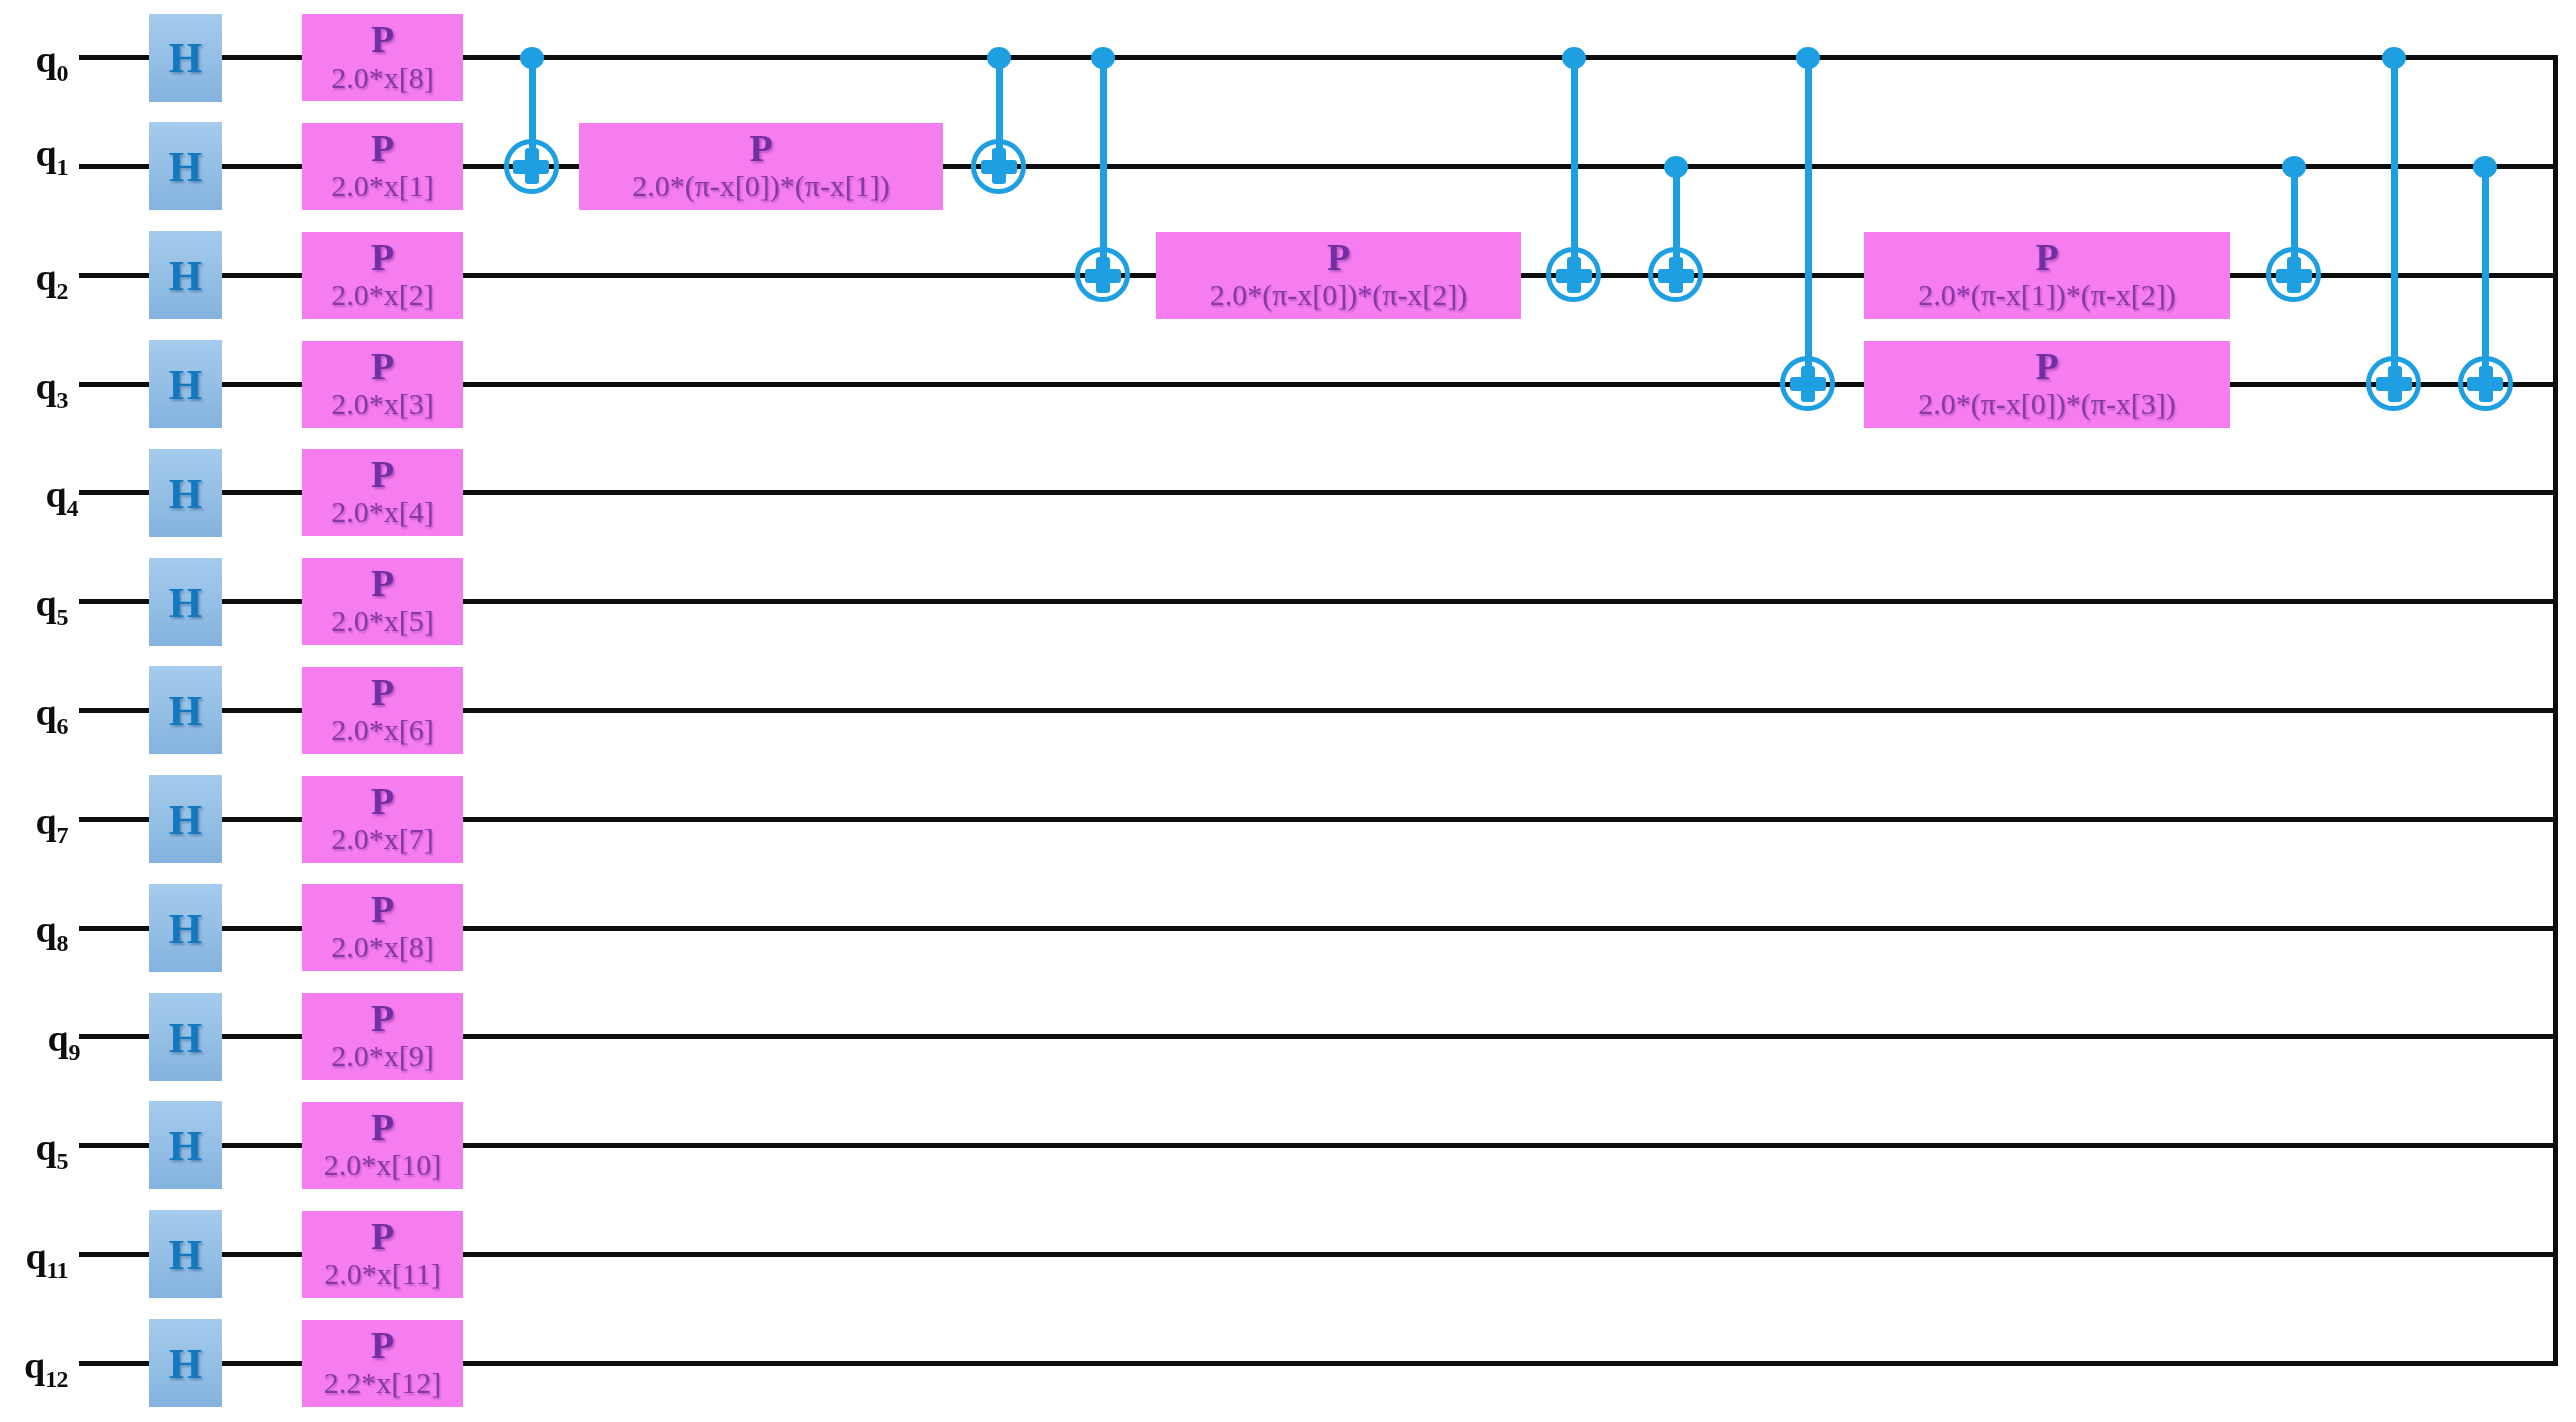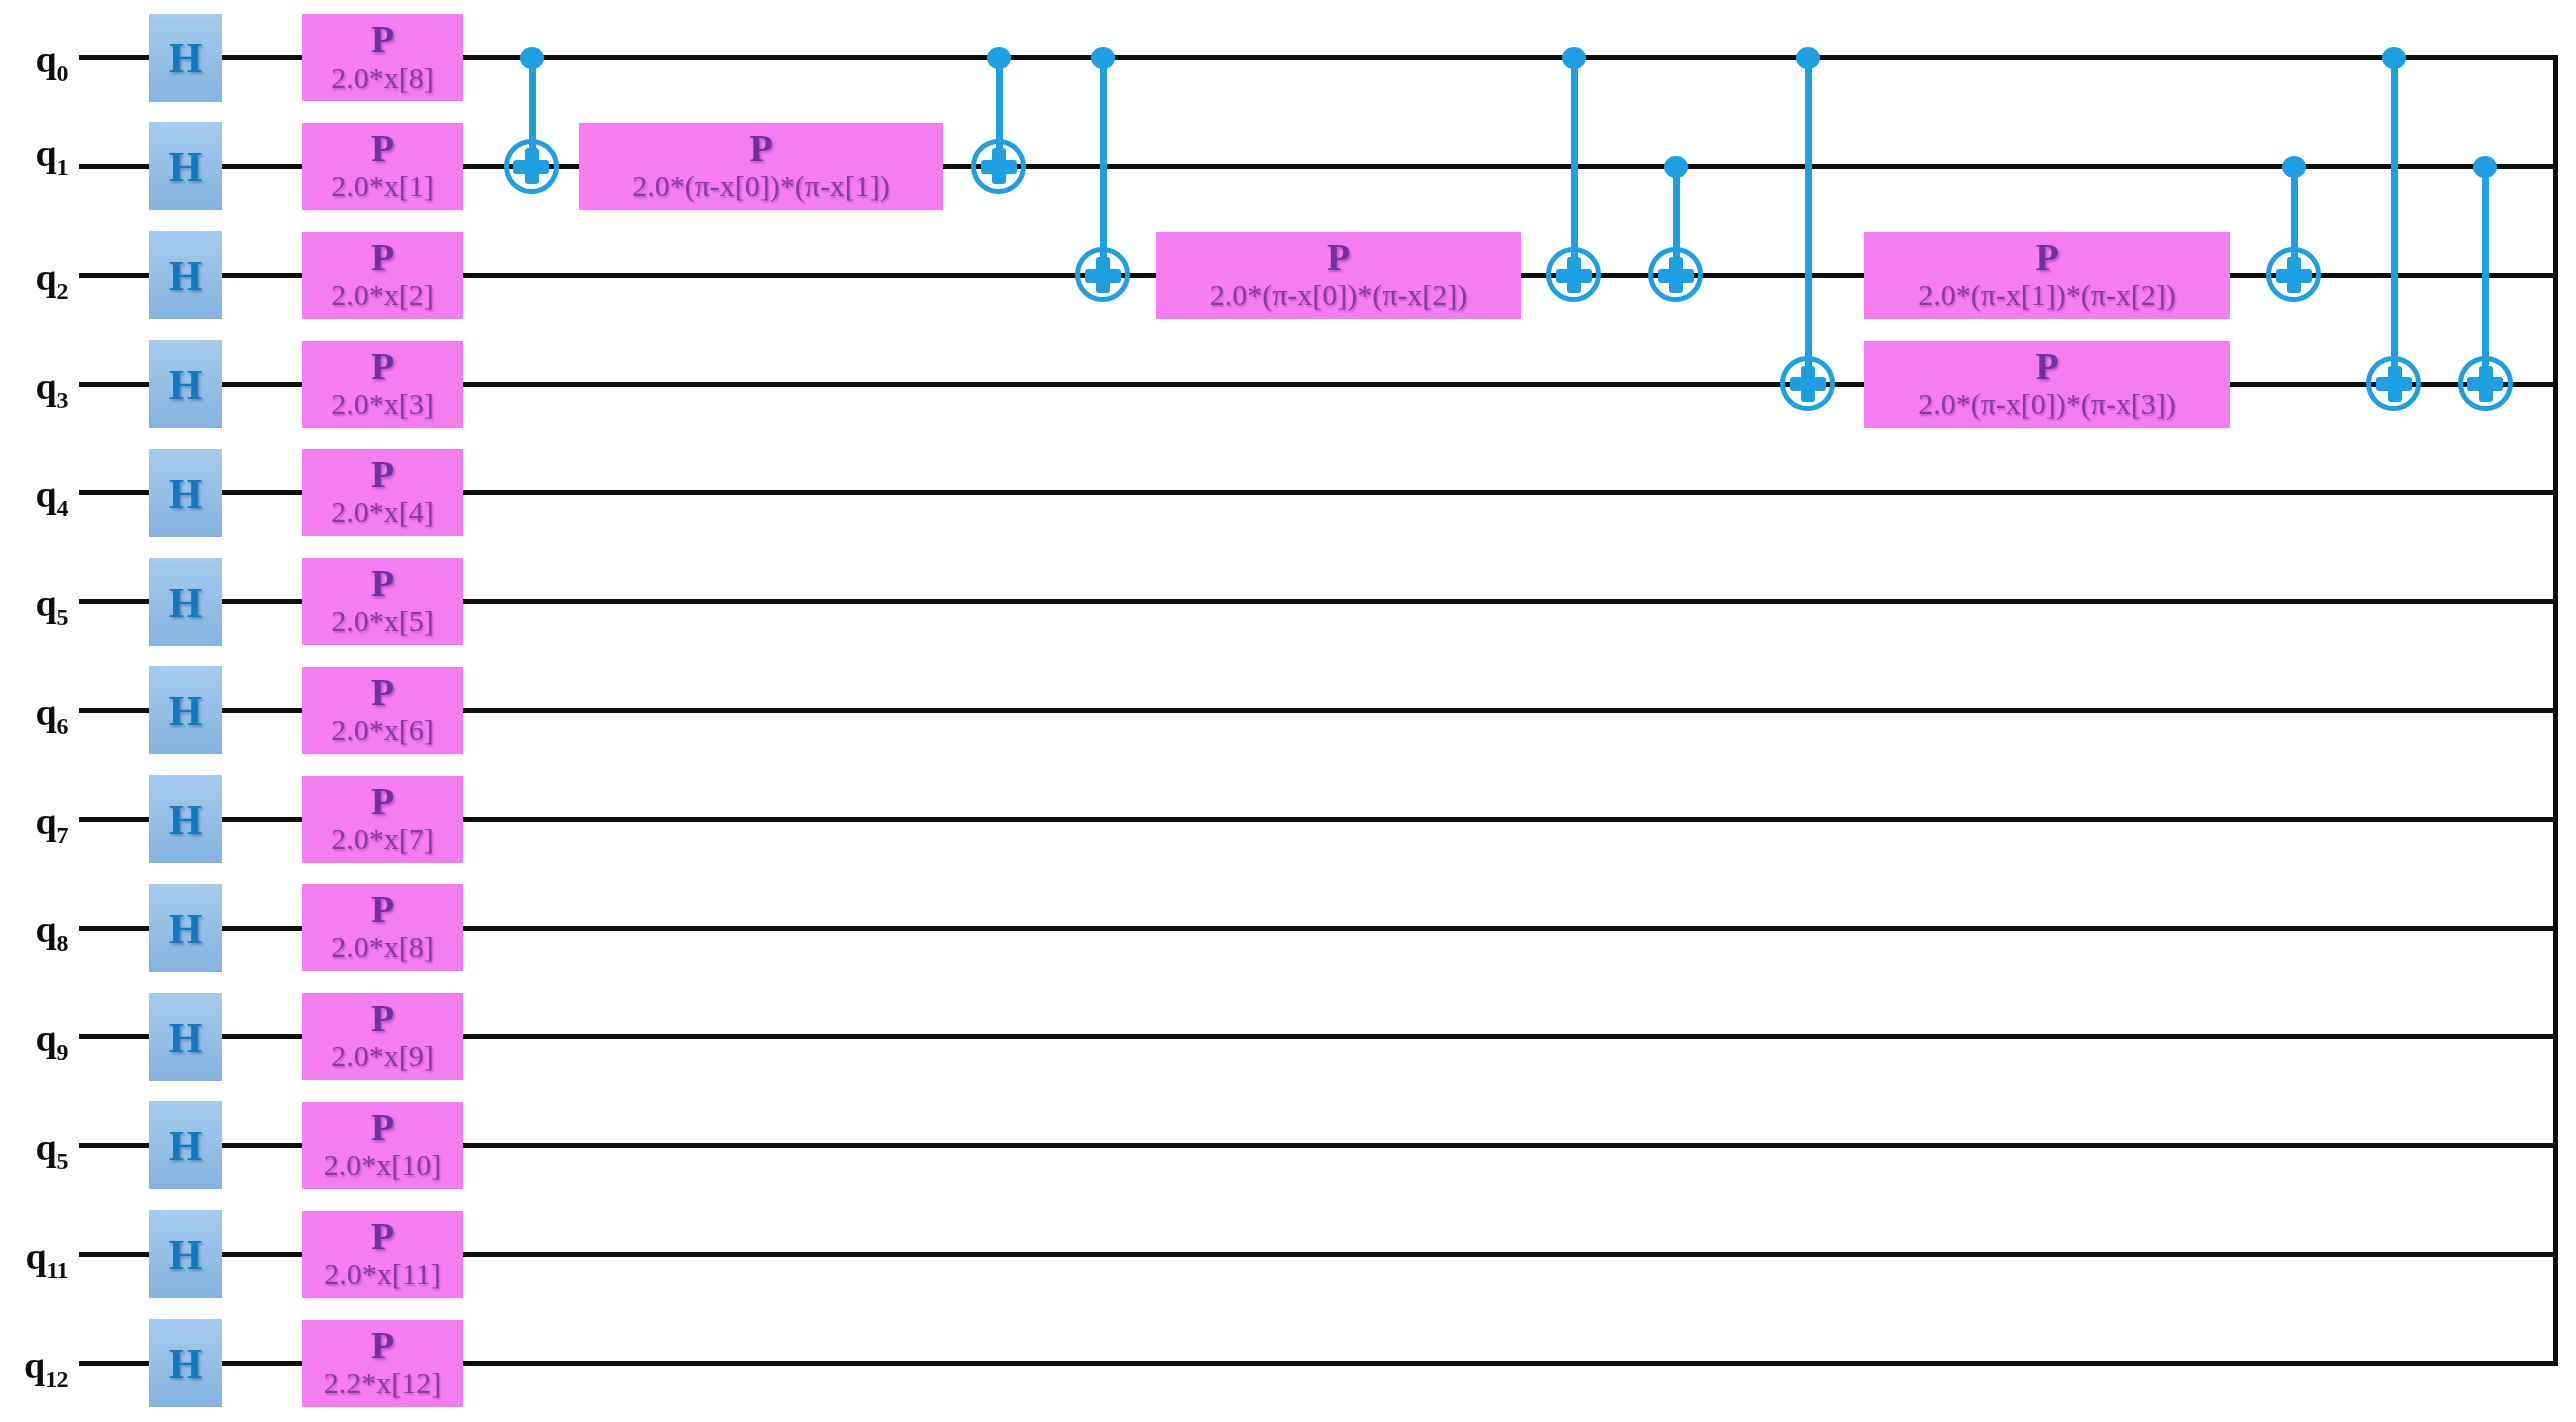--- a/index.html
+++ b/index.html
@@ -94,21 +94,21 @@
     <div class="wire" style="left: 79px; top: 382px; width: 2479px;"></div>
     <div class="qlabel" style="top: 359px;"><span>q</span><span class="sub">3</span></div>
     <div class="gate hgate" style="left: 149px; top: 340px; width: 73px; height: 88px;">
       <span class="hletter">H</span>
     </div>
     <div class="gate pgate" style="left: 302px; top: 341px; width: 161px; height: 87px;">
       <span class="pletter">P</span>
       <span class="pparam">2.0*x[3]</span>
     </div>
     <div class="wire" style="left: 79px; top: 490px; width: 2479px;"></div>
-    <div class="qlabel" style="top: 467px;"><span>q</span><span class="sub">4</span></div>
+    <div class="qlabel" style="top: 467px; padding-left: 10px;"><span>q</span><span class="sub">4</span></div>
     <div class="gate hgate" style="left: 149px; top: 449px; width: 73px; height: 88px;">
       <span class="hletter">H</span>
     </div>
     <div class="gate pgate" style="left: 302px; top: 449px; width: 161px; height: 87px;">
       <span class="pletter">P</span>
       <span class="pparam">2.0*x[4]</span>
     </div>
     <div class="wire" style="left: 79px; top: 599px; width: 2479px;"></div>
     <div class="qlabel" style="top: 576px;"><span>q</span><span class="sub">5</span></div>
     <div class="gate hgate" style="left: 149px; top: 558px; width: 73px; height: 88px;">
@@ -139,21 +139,21 @@
     <div class="wire" style="left: 79px; top: 926px; width: 2479px;"></div>
     <div class="qlabel" style="top: 902px;"><span>q</span><span class="sub">8</span></div>
     <div class="gate hgate" style="left: 149px; top: 884px; width: 73px; height: 88px;">
       <span class="hletter">H</span>
     </div>
     <div class="gate pgate" style="left: 302px; top: 884px; width: 161px; height: 87px;">
       <span class="pletter">P</span>
       <span class="pparam">2.0*x[8]</span>
     </div>
     <div class="wire" style="left: 79px; top: 1034px; width: 2479px;"></div>
-    <div class="qlabel" style="top: 1011px;"><span>q</span><span class="sub">9</span></div>
+    <div class="qlabel" style="top: 1011px; margin-left: 12px;"><span>q</span><span class="sub">9</span></div>
     <div class="gate hgate" style="left: 149px; top: 993px; width: 73px; height: 88px;">
       <span class="hletter">H</span>
     </div>
     <div class="gate pgate" style="left: 302px; top: 993px; width: 161px; height: 87px;">
       <span class="pletter">P</span>
       <span class="pparam">2.0*x[9]</span>
     </div>
     <div class="wire" style="left: 79px; top: 1143px; width: 2479px;"></div>
     <div class="qlabel" style="top: 1120px;"><span>q</span><span class="sub">5</span></div>
     <div class="gate hgate" style="left: 149px; top: 1101px; width: 73px; height: 88px;">

